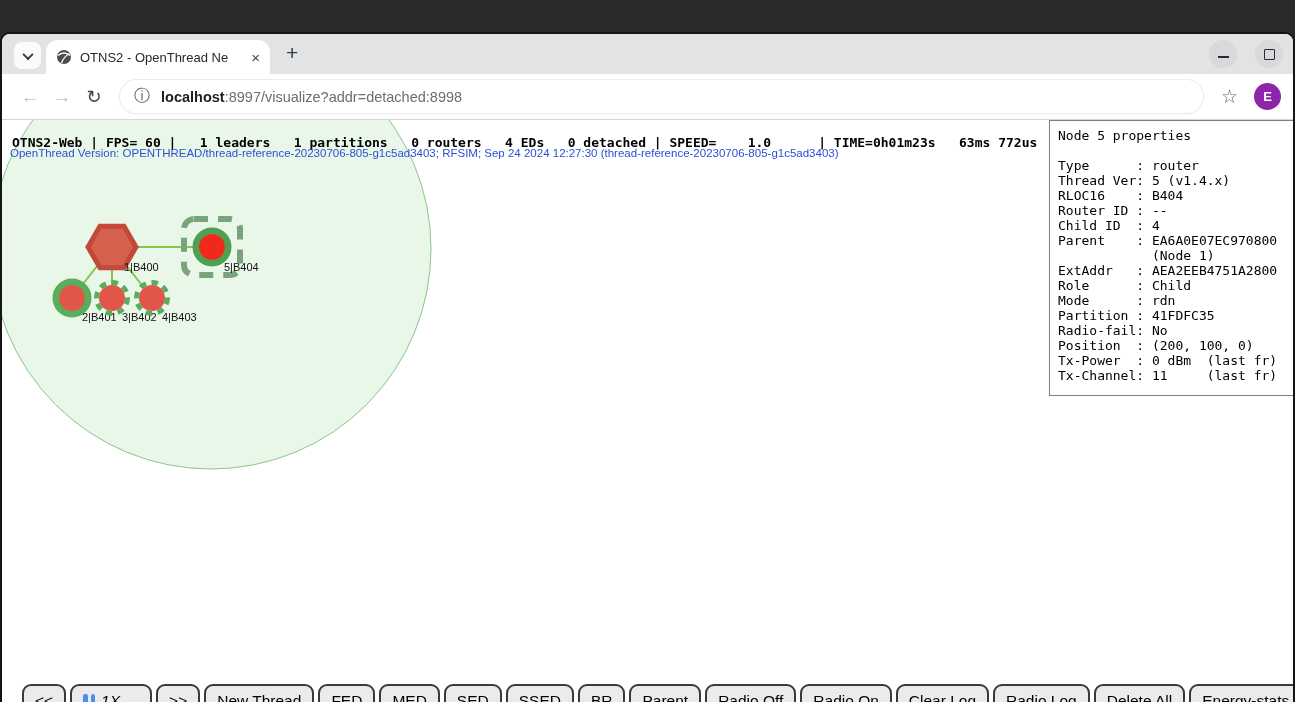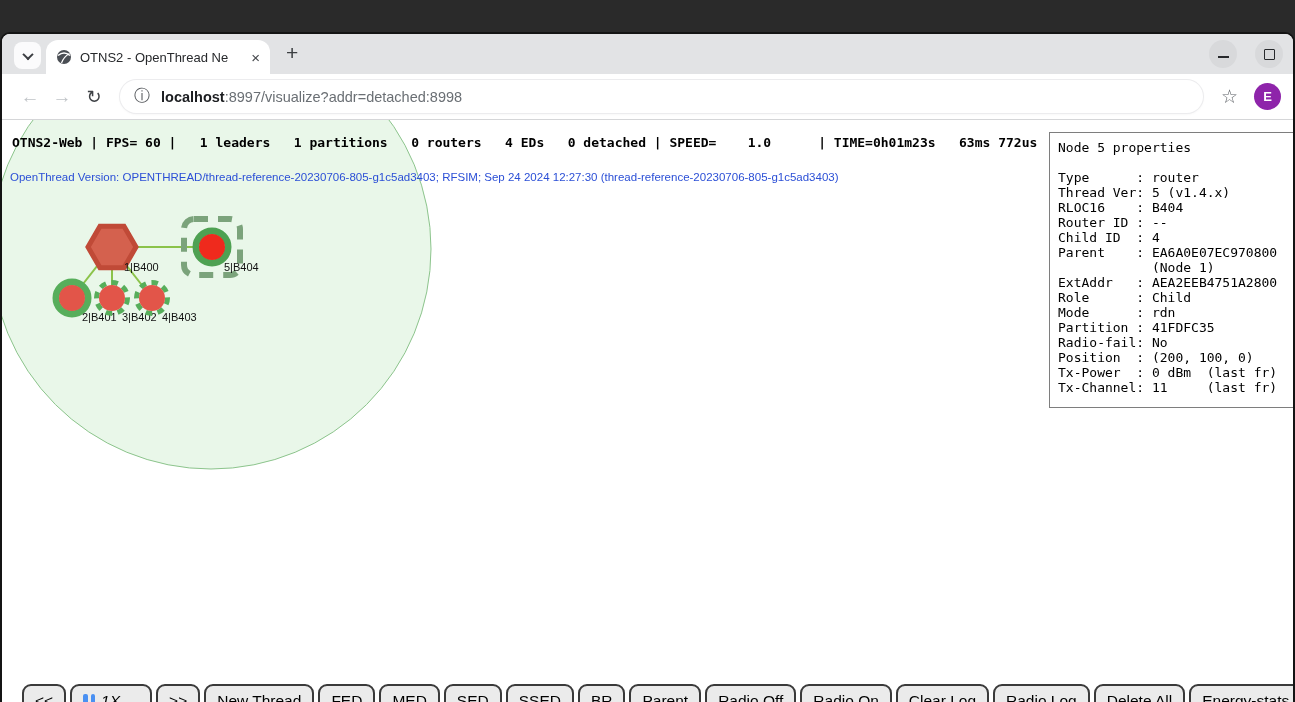--- a/index.html
+++ b/index.html
@@ -42,22 +42,22 @@
   .url .host{color:#1c1e21;font-weight:bold;}
   .url .rest{color:#6a6f74;}
   .star{font-size:19px;color:#5f6368;margin:0 16px 0 8px;cursor:pointer;}
   .avatar{width:27px;height:27px;border-radius:50%;background:#8e24aa;color:#fff;
     font-size:13px;font-weight:bold;display:flex;align-items:center;justify-content:center;cursor:pointer;}
   
   .content{flex:1;position:relative;background:#fff;overflow:hidden;}
   #net-canvas{position:absolute;left:0;top:0;}
   .statusline{position:absolute;left:10px;top:15px;font-family:"DejaVu Sans Mono",monospace;
     font-weight:bold;font-size:13px;color:#000;white-space:pre;text-align:center;}
-  .versionline{position:absolute;left:8px;top:51px;font-size:11.5px;color:#2b4fd6;white-space:pre;}
-  .props{position:absolute;top:12px;right:-1px;width:245px;border:1px solid #7e7e7e;background:#fff;
+  .versionline{position:absolute;left:8px;top:27px;font-size:11.5px;color:#2b4fd6;white-space:pre;}
+  .props{position:absolute;top:0;right:-1px;width:245px;border:1px solid #7e7e7e;background:#fff;
     padding:7px 8px 12px;font-family:"DejaVu Sans Mono",monospace;font-size:13px;
     line-height:15px;color:#000;}
   .props .rows{white-space:pre;margin-top:15px;}
   .btnrow{position:absolute;left:20px;bottom:14px;display:flex;gap:4px;}
   .sim-btn{height:34px;padding:0 11px;background:#ebebeb;border:2px solid #3a3a3a;border-radius:9px;
     font-family:"Liberation Sans","DejaVu Sans",sans-serif;font-size:15.5px;color:#000;
     display:flex;align-items:center;gap:6px;cursor:pointer;white-space:nowrap;}
   .sim-btn.speed-btn{width:82px;justify-content:flex-start;font-style:italic;}
   .pause-icon{display:flex;gap:3px;}
   .pause-icon i{display:block;width:4.5px;height:15px;background:#4a90f2;border-radius:2px;}

